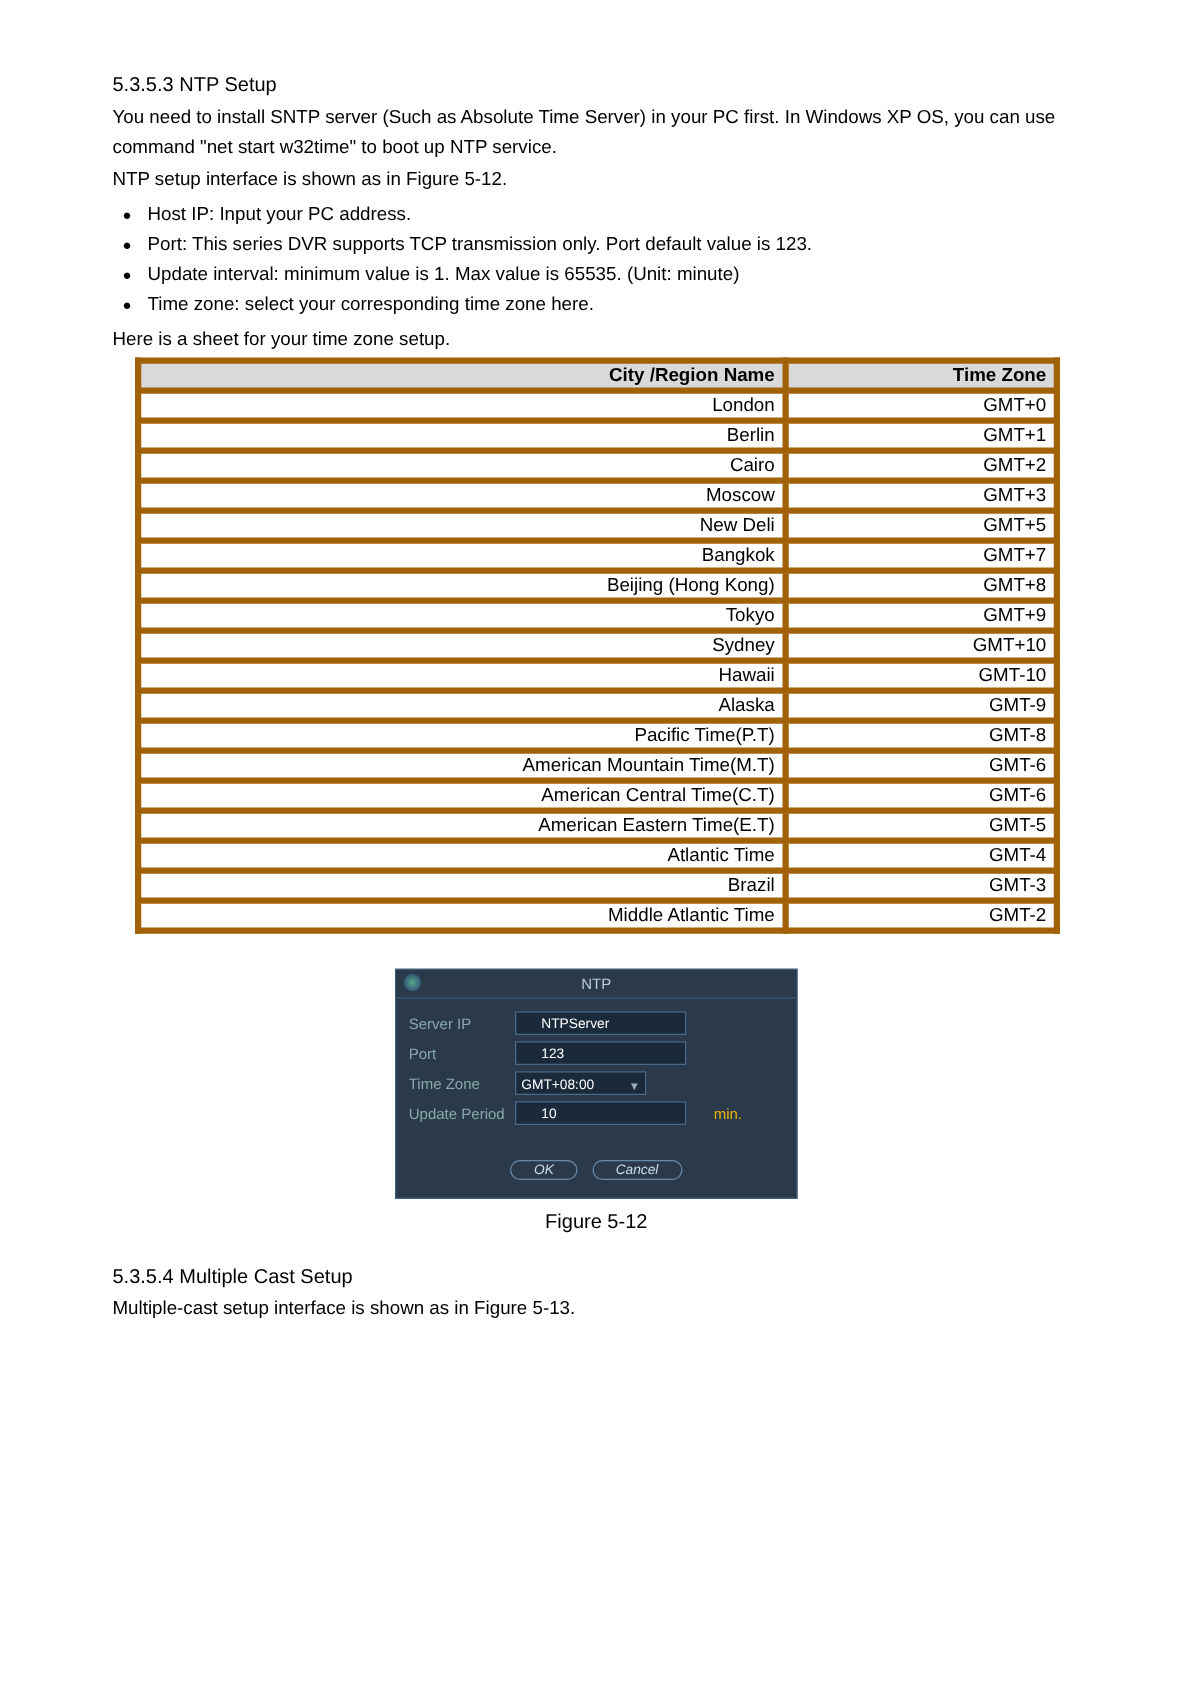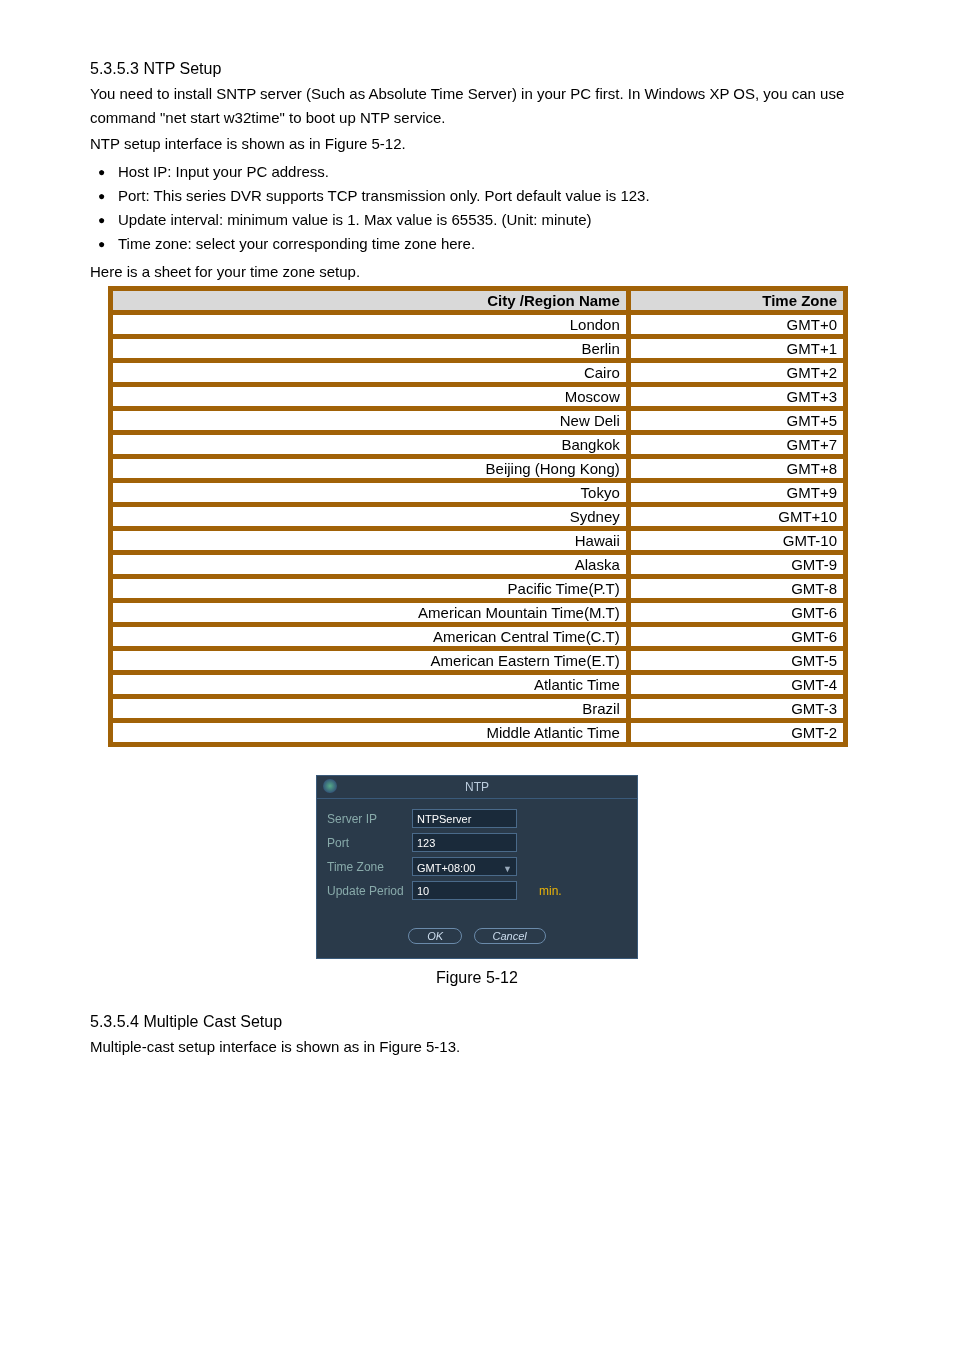--- a/index.html
+++ b/index.html
@@ -89,21 +89,21 @@
     margin-bottom: 5px;
   }
   .dialog-label {
     width: 85px;
     color: #8aa;
   }
   .dialog-input {
     background: #1a2a3a;
     border: 1px solid #4a6a8a;
     color: #fff;
-    padding: 1px 4px;
+    padding: 1px 20px;
     width: 95px;
     height: 15px;
     font-size: 11px;
     box-sizing: content-box;
   }
   .dialog-select {
     background: #1a2a3a;
     border: 1px solid #4a6a8a;
     color: #fff;
     padding: 1px 4px;

